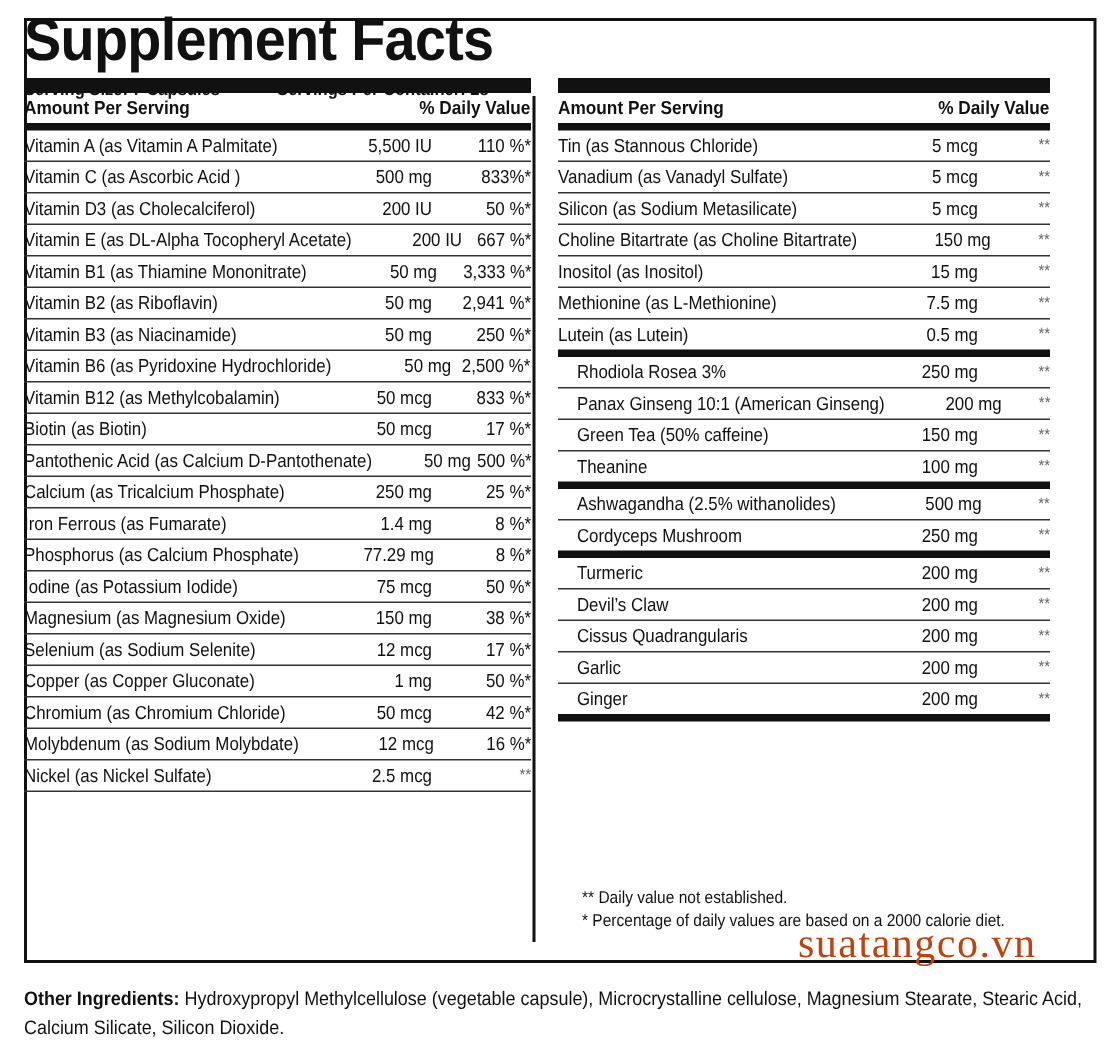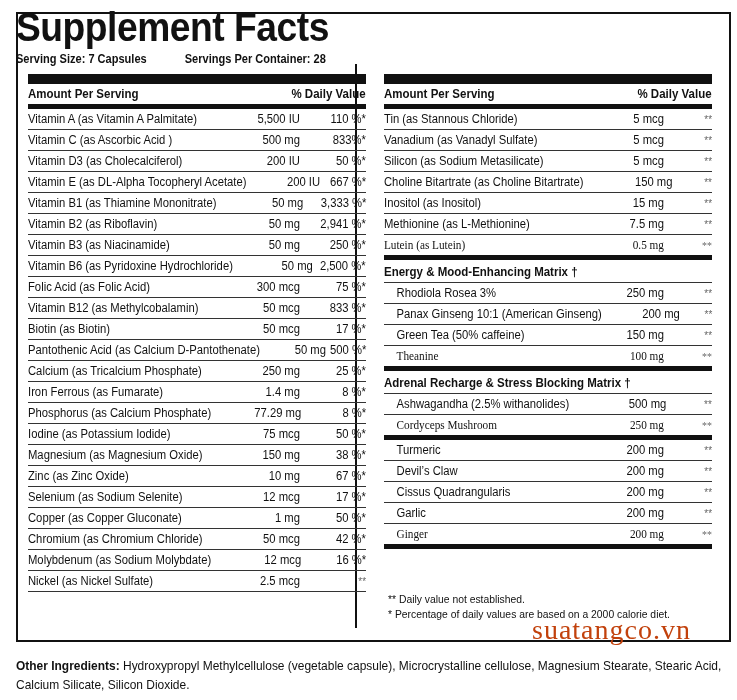--- a/index.html
+++ b/index.html
@@ -5,37 +5,37 @@
   html, body { margin:0; padding:0; background:#ffffff; }
   body { width:737px; height:700px; position:relative; overflow:hidden;
          font-family:"Liberation Sans", "DejaVu Sans", sans-serif; color:#111; }
   .label { position:absolute; left:16px; top:12px; width:715px; height:630px;
            border:2px solid #111; box-sizing:border-box; }
   .title { position:absolute; left:16px; top:2px; margin:0; font-size:40px; font-weight:bold;
            letter-spacing:-0.5px; line-height:50px; transform:scaleX(0.93); transform-origin:left; }
   .serving { position:absolute; left:16px; top:52px; font-size:12px; font-weight:bold;
              transform:scaleX(0.92); transform-origin:left; white-space:nowrap; }
   .serving span { margin-right:38px; }
-  .col { position:absolute; top:74px;margin-left:12px; }
+  .col { position:absolute; top:52px; }
   .col.left { left:16px; width:338px; }
   .col.right { left:372px; width:328px; }
   .divider { position:absolute; left:355px; top:64px; width:2px; height:564px; background:#111; }
   .thick-top { height:10px; background:#111; }
   .hdr { display:flex; justify-content:space-between; font-weight:bold; font-size:12.5px;
          height:20px; line-height:20px; border-bottom:5px solid #111; }
   .hdr span { transform:scaleX(0.92); transform-origin:left; white-space:nowrap; }
   .hdr span:last-child { transform-origin:right; }
   .row { display:flex; height:20px; line-height:21px; font-size:12.5px; border-bottom:1px solid #333;
          white-space:nowrap;justify-content:flex-end; }
   .row .n { flex:1; overflow:visible; transform:scaleX(0.9); transform-origin:left; }
   .row .a { width:70px; text-align:right; transform:scaleX(0.9); transform-origin:right; }
   .row .d { width:66px; text-align:right; transform:scaleX(0.9); transform-origin:right; }
   .right .row .a { width:80px; }
   .right .row .d { width:48px; color:#666; font-size:11px; }
-  .row.last { border-bottom:5px solid #111;font-family:Liberation Serif, serif; }
+  .row.last { border-bottom:5px solid #111; }
   .row.star .d { color:#666; font-size:11px; }
   .sub .n { padding-left:14px; }
   .sec { font-weight:bold; font-size:12.5px; height:22px; line-height:24px; border-bottom:1px solid #333;
          white-space:nowrap; }
   .sec span { display:inline-block; transform:scaleX(0.92); transform-origin:left; }
   .notes { position:absolute; left:388px; top:592px; font-size:11.5px; line-height:15px;
            transform:scaleX(0.9); transform-origin:left; white-space:nowrap; }
   .other { position:absolute; left:16px; top:656px; width:770px; font-size:13px; line-height:19px;
            transform:scaleX(0.92); transform-origin:left; }
   .other b { font-weight:bold; }
@@ -96,25 +96,20 @@
         <span class="n">Vitamin B3 (as Niacinamide)</span>
         <span class="a">50 mg</span>
         <span class="d">250 %*</span>
       </div>
       <div class="row ">
         <span class="n">Vitamin B6 (as Pyridoxine Hydrochloride)</span>
         <span class="a">50 mg</span>
         <span class="d">2,500 %*</span>
       </div>
       <div class="row ">
-        <span class="n">Folic Acid (as Folic Acid)</span>
-        <span class="a">300 mcg</span>
-        <span class="d">75 %*</span>
-      </div>
-      <div class="row ">
         <span class="n">Vitamin B12 (as Methylcobalamin)</span>
         <span class="a">50 mcg</span>
         <span class="d">833 %*</span>
       </div>
       <div class="row ">
         <span class="n">Biotin (as Biotin)</span>
         <span class="a">50 mcg</span>
         <span class="d">17 %*</span>
       </div>
       <div class="row ">
@@ -139,25 +134,20 @@
       </div>
       <div class="row ">
         <span class="n">Iodine (as Potassium Iodide)</span>
         <span class="a">75 mcg</span>
         <span class="d">50 %*</span>
       </div>
       <div class="row ">
         <span class="n">Magnesium (as Magnesium Oxide)</span>
         <span class="a">150 mg</span>
         <span class="d">38 %*</span>
-      </div>
-      <div class="row ">
-        <span class="n">Zinc (as Zinc Oxide)</span>
-        <span class="a">10 mg</span>
-        <span class="d">67 %*</span>
       </div>
       <div class="row ">
         <span class="n">Selenium (as Sodium Selenite)</span>
         <span class="a">12 mcg</span>
         <span class="d">17 %*</span>
       </div>
       <div class="row ">
         <span class="n">Copper (as Copper Gluconate)</span>
         <span class="a">1 mg</span>
         <span class="d">50 %*</span>
@@ -217,42 +207,40 @@
         <span class="a">7.5 mg</span>
         <span class="d">**</span>
       </div>
       <div class="row last">
         <span class="n">Lutein (as Lutein)</span>
         <span class="a">0.5 mg</span>
         <span class="d">**</span>
       </div>
     </div>
   <div id="sections">
-      <div class="sec"><span>Energy &amp; Mood-Enhancing Matrix †</span></div>
       <div class="row sub">
         <span class="n">Rhodiola Rosea 3%</span>
         <span class="a">250 mg</span>
         <span class="d">**</span>
       </div>
       <div class="row sub">
         <span class="n">Panax Ginseng 10:1 (American Ginseng)</span>
         <span class="a">200 mg</span>
         <span class="d">**</span>
       </div>
       <div class="row sub">
         <span class="n">Green Tea (50% caffeine)</span>
         <span class="a">150 mg</span>
         <span class="d">**</span>
       </div>
       <div class="row sub last">
         <span class="n">Theanine</span>
         <span class="a">100 mg</span>
         <span class="d">**</span>
       </div>
-      <div class="sec"><span>Adrenal Recharge &amp; Stress Blocking Matrix †</span></div>
       <div class="row sub">
         <span class="n">Ashwagandha (2.5% withanolides)</span>
         <span class="a">500 mg</span>
         <span class="d">**</span>
       </div>
       <div class="row sub last">
         <span class="n">Cordyceps Mushroom</span>
         <span class="a">250 mg</span>
         <span class="d">**</span>
       </div>

